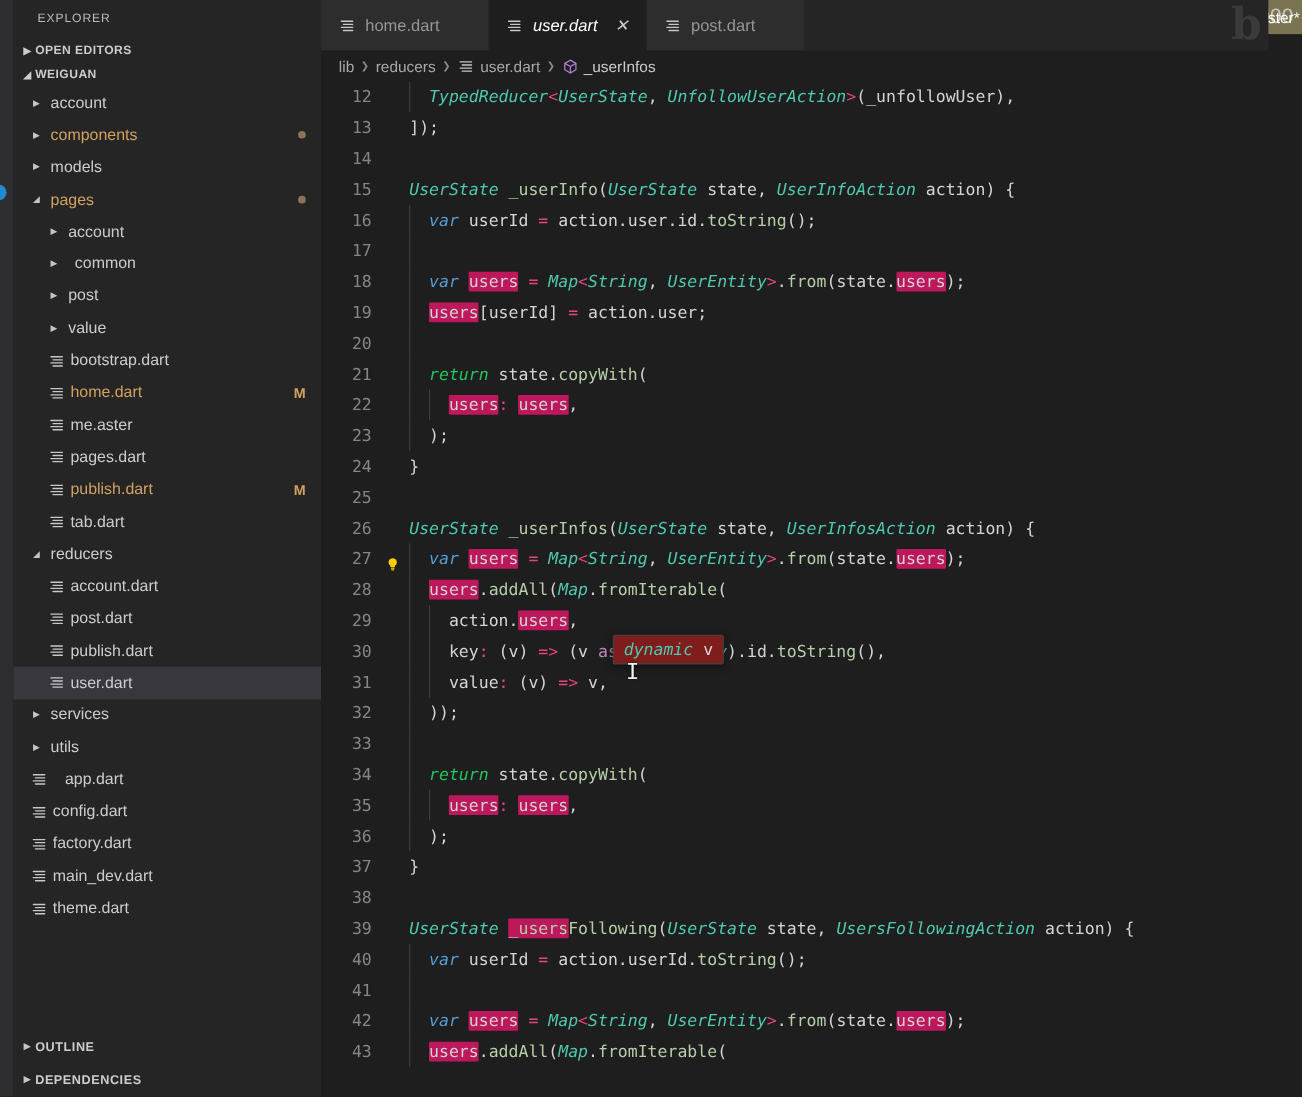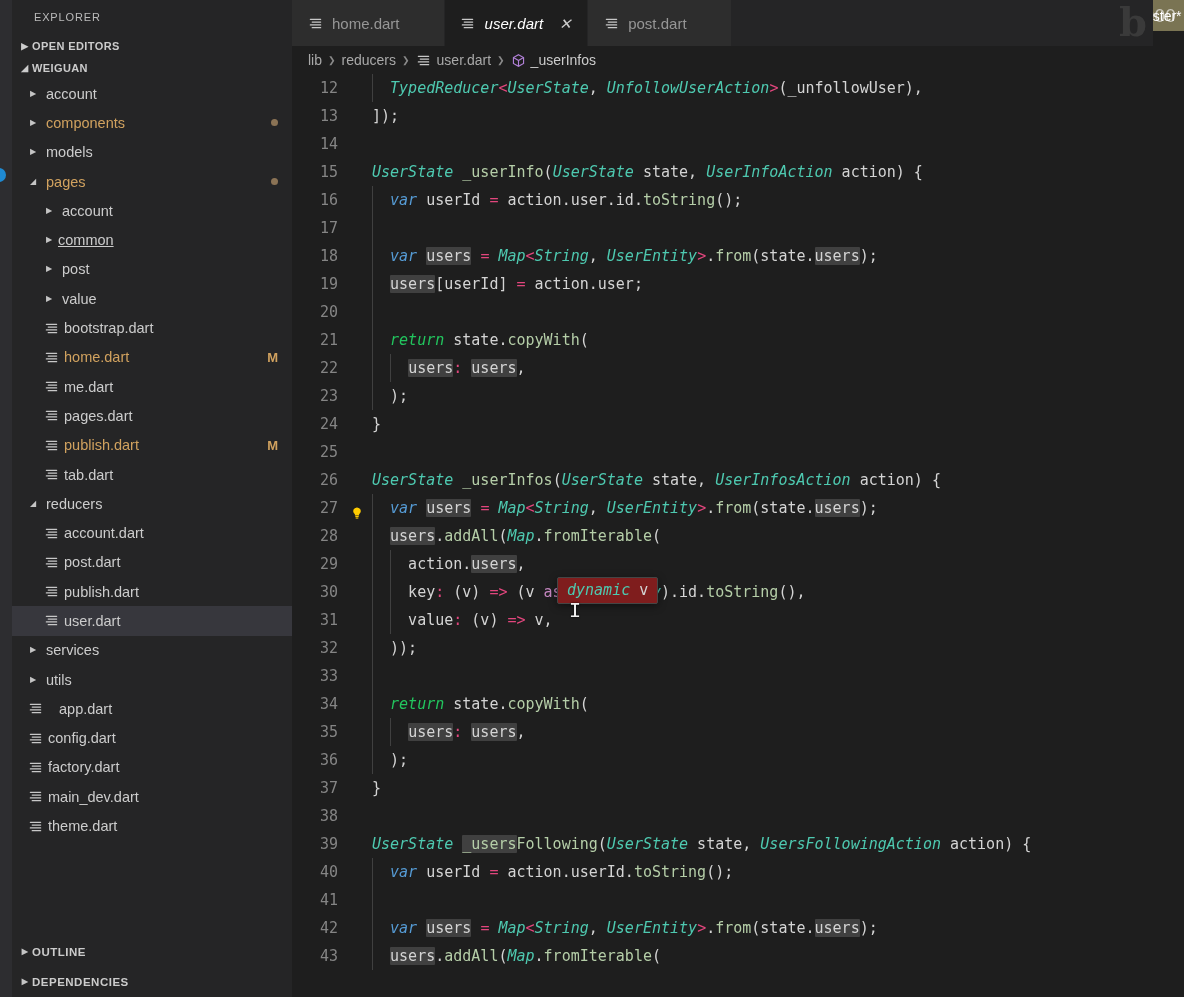--- a/index.html
+++ b/index.html
@@ -116,21 +116,21 @@
   }
   
   .t-type{ color:#4ec9b0; font-style:italic; }
   .t-fn{ color:#b5cea8; }
   .t-kw{ color:#c586c0; }
   .t-kw2{ color:#569cd6; font-style:italic; }
   .t-ret{ color:#22c55e;font-style:italic; }
   .t-op{ color:#e2467d; }
   .t-plain{ color:#d4d4d4; }
   .t-method{ color:#b5cea8; }
-  .hl{ background:#404040; border-radius:1px; }
+  .hl{ background:#be185d; border-radius:1px; }
 
   .bulb{
     position:absolute; left:58px; width:14px; height:14px;
   }
   .ibeam{
     position:absolute; color:#f0f0f0; font-family:"DejaVu Sans Mono", monospace;
     font-size:20px; line-height:1; text-shadow:0 0 2px #000;
   }
   .hovertip{
     position:absolute; background:#7f1d1d; border:1px solid #454545;
@@ -209,21 +209,21 @@
           </div>
           <div class="row">
             <div style="flex: 0 0 30px;"></div>
             <span class="tw">▶</span>
             <span class="label fold" style="margin-left: 6px;">account</span>
             <span class="spacer"></span>
           </div>
           <div class="row">
             <div style="flex: 0 0 30px;"></div>
             <span class="tw">▶</span>
-            <span class="label fold" style="margin-left: 2px; text-decoration: underline;">common</span>
+            <span class="label fold" style="margin-left: 12px;">common</span>
             <span class="spacer"></span>
           </div>
           <div class="row">
             <div style="flex: 0 0 30px;"></div>
             <span class="tw">▶</span>
             <span class="label fold" style="margin-left: 6px;">post</span>
             <span class="spacer"></span>
           </div>
           <div class="row">
             <div style="flex: 0 0 30px;"></div>
@@ -252,21 +252,21 @@
             <span class="spacer"></span>
             <span class="mbadge">M</span>
           </div>
           <div class="row">
             <div style="flex: 0 0 30px;"></div>
             <span class="ficon">
               <svg width="15" height="15" viewBox="0 0 16 16" stroke="#c8c8c8" stroke-width="1.3" stroke-linecap="round">
                 <path d="M2.5 3.5h11M4.5 6.5h9M2.5 9.5h11M4.5 12.5h9"></path>
               </svg>
             </span>
-            <span class="label" style="margin-left: 4px;">me.dart</span>
+            <span class="label" style="margin-left: 4px;">me.aster</span>
             <span class="spacer"></span>
           </div>
           <div class="row">
             <div style="flex: 0 0 30px;"></div>
             <span class="ficon">
               <svg width="15" height="15" viewBox="0 0 16 16" stroke="#c8c8c8" stroke-width="1.3" stroke-linecap="round">
                 <path d="M2.5 3.5h11M4.5 6.5h9M2.5 9.5h11M4.5 12.5h9"></path>
               </svg>
             </span>
             <span class="label" style="margin-left: 4px;">pages.dart</span>

